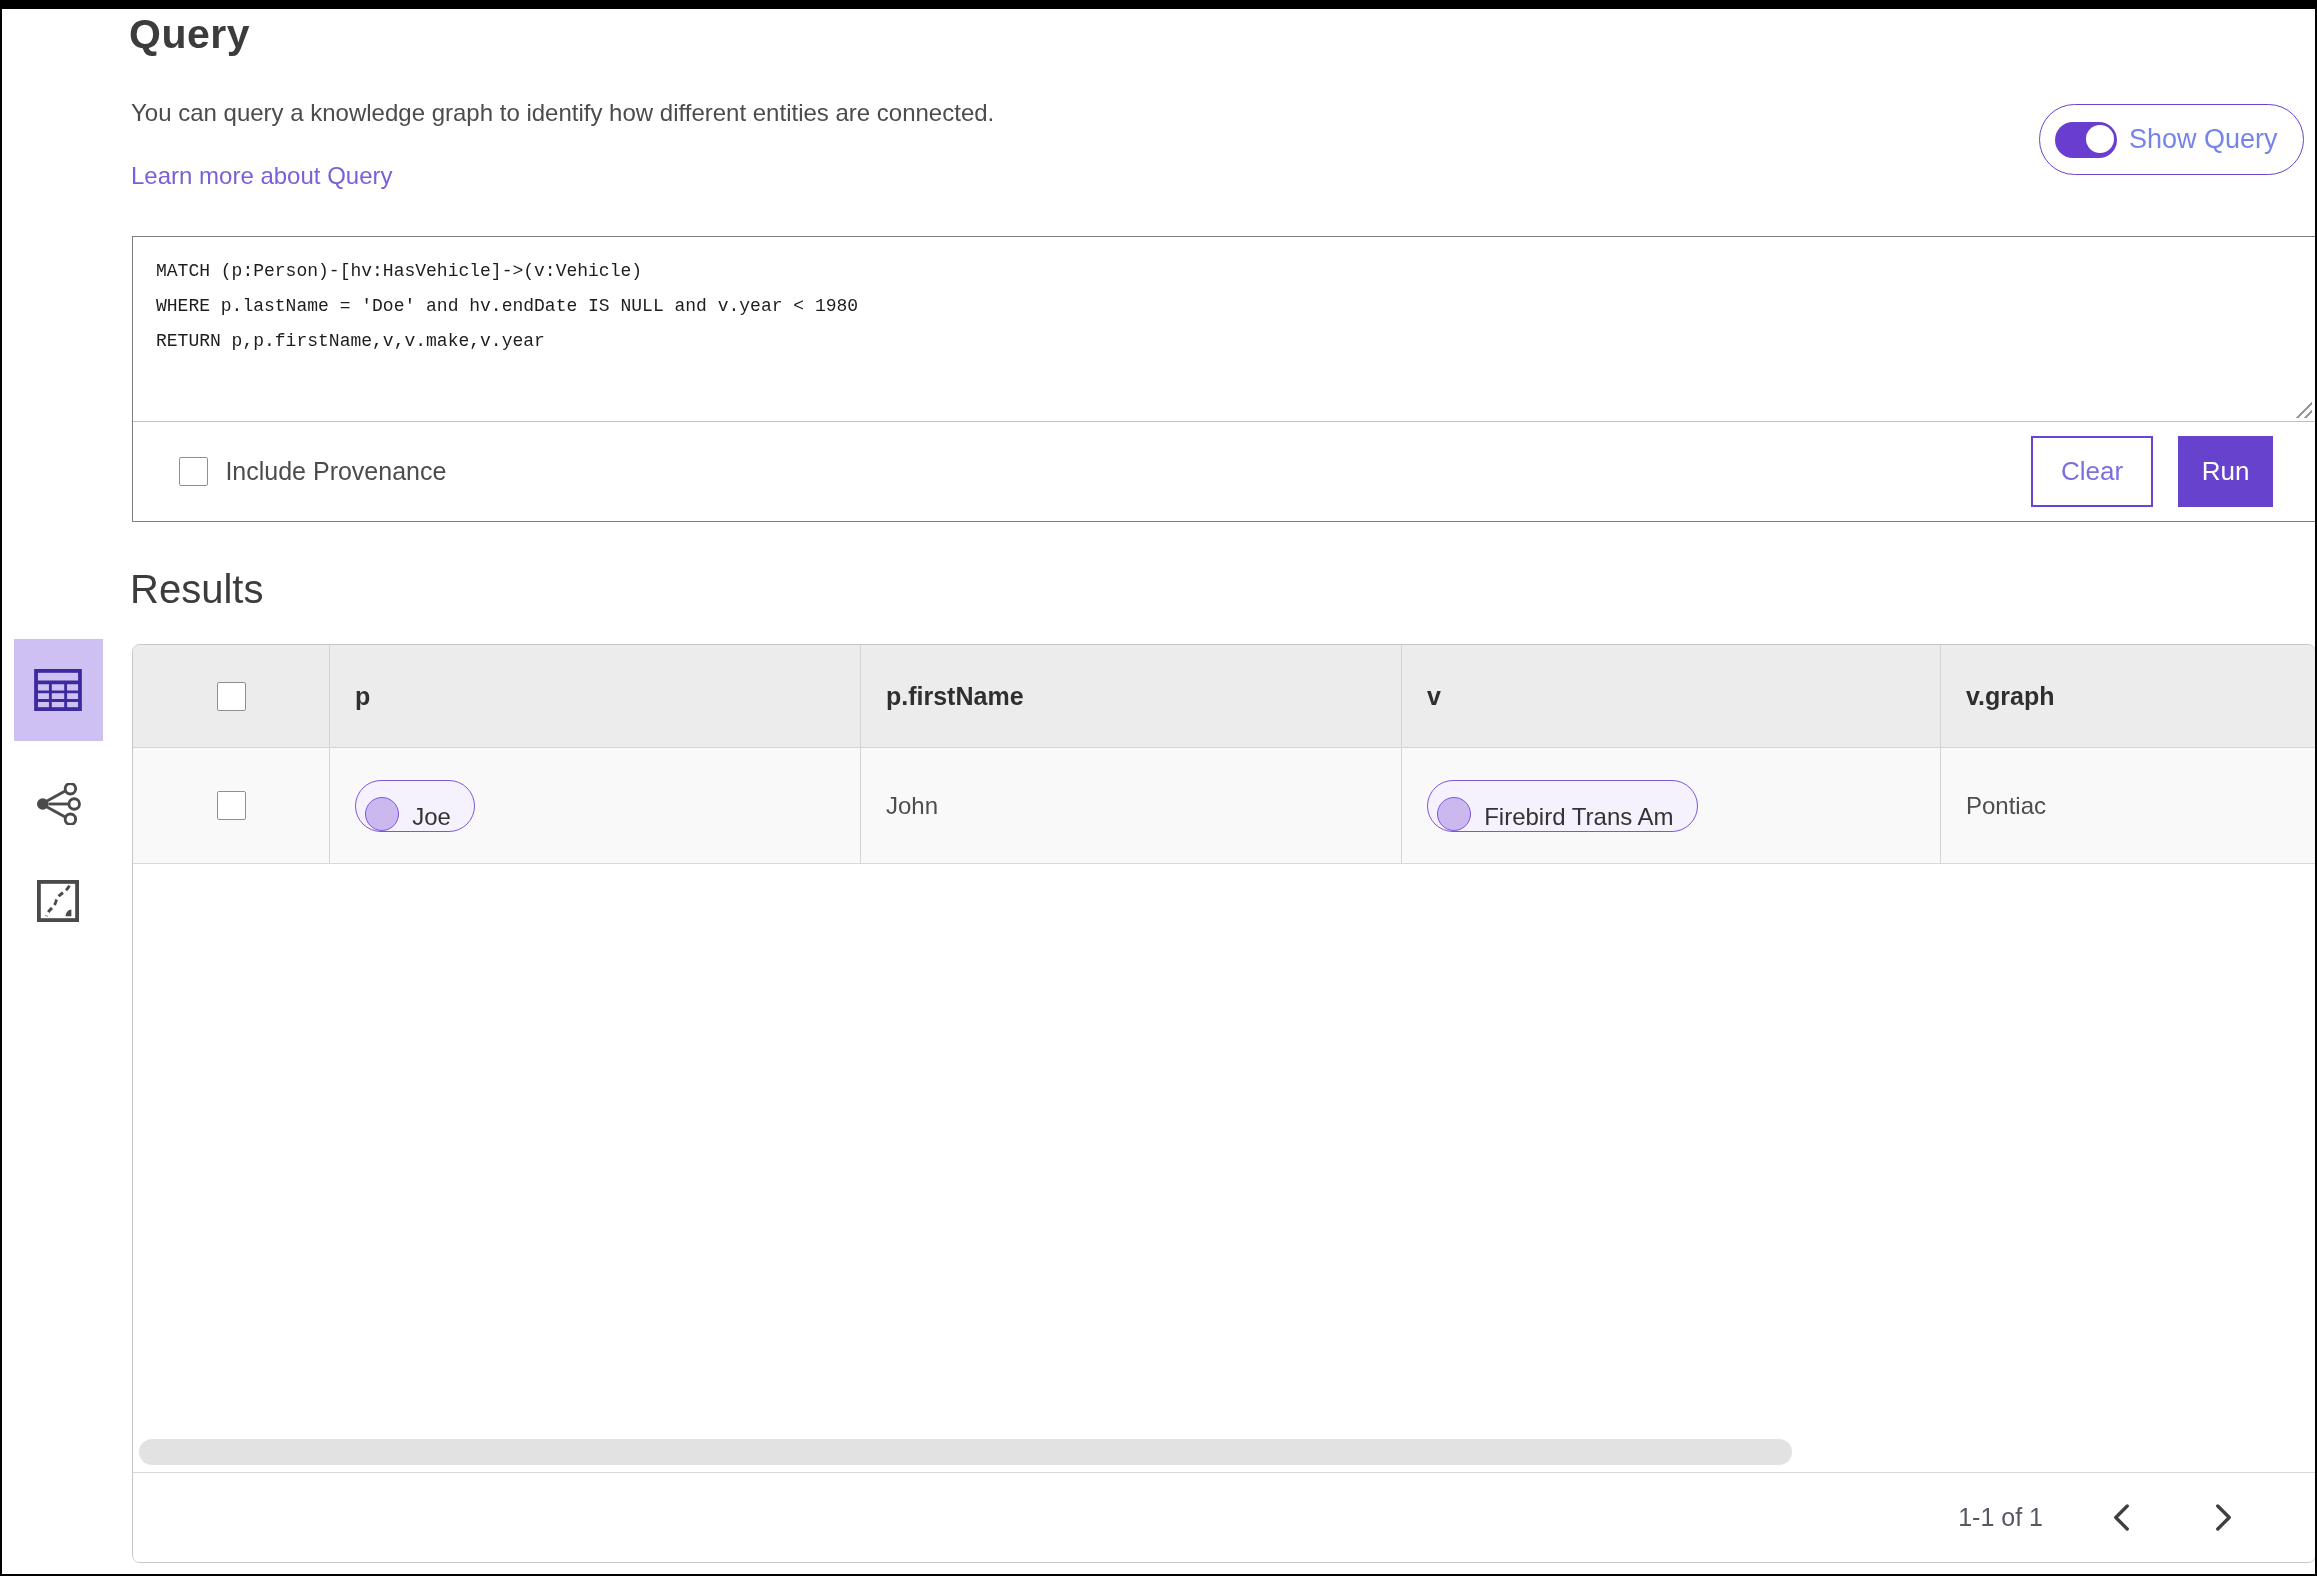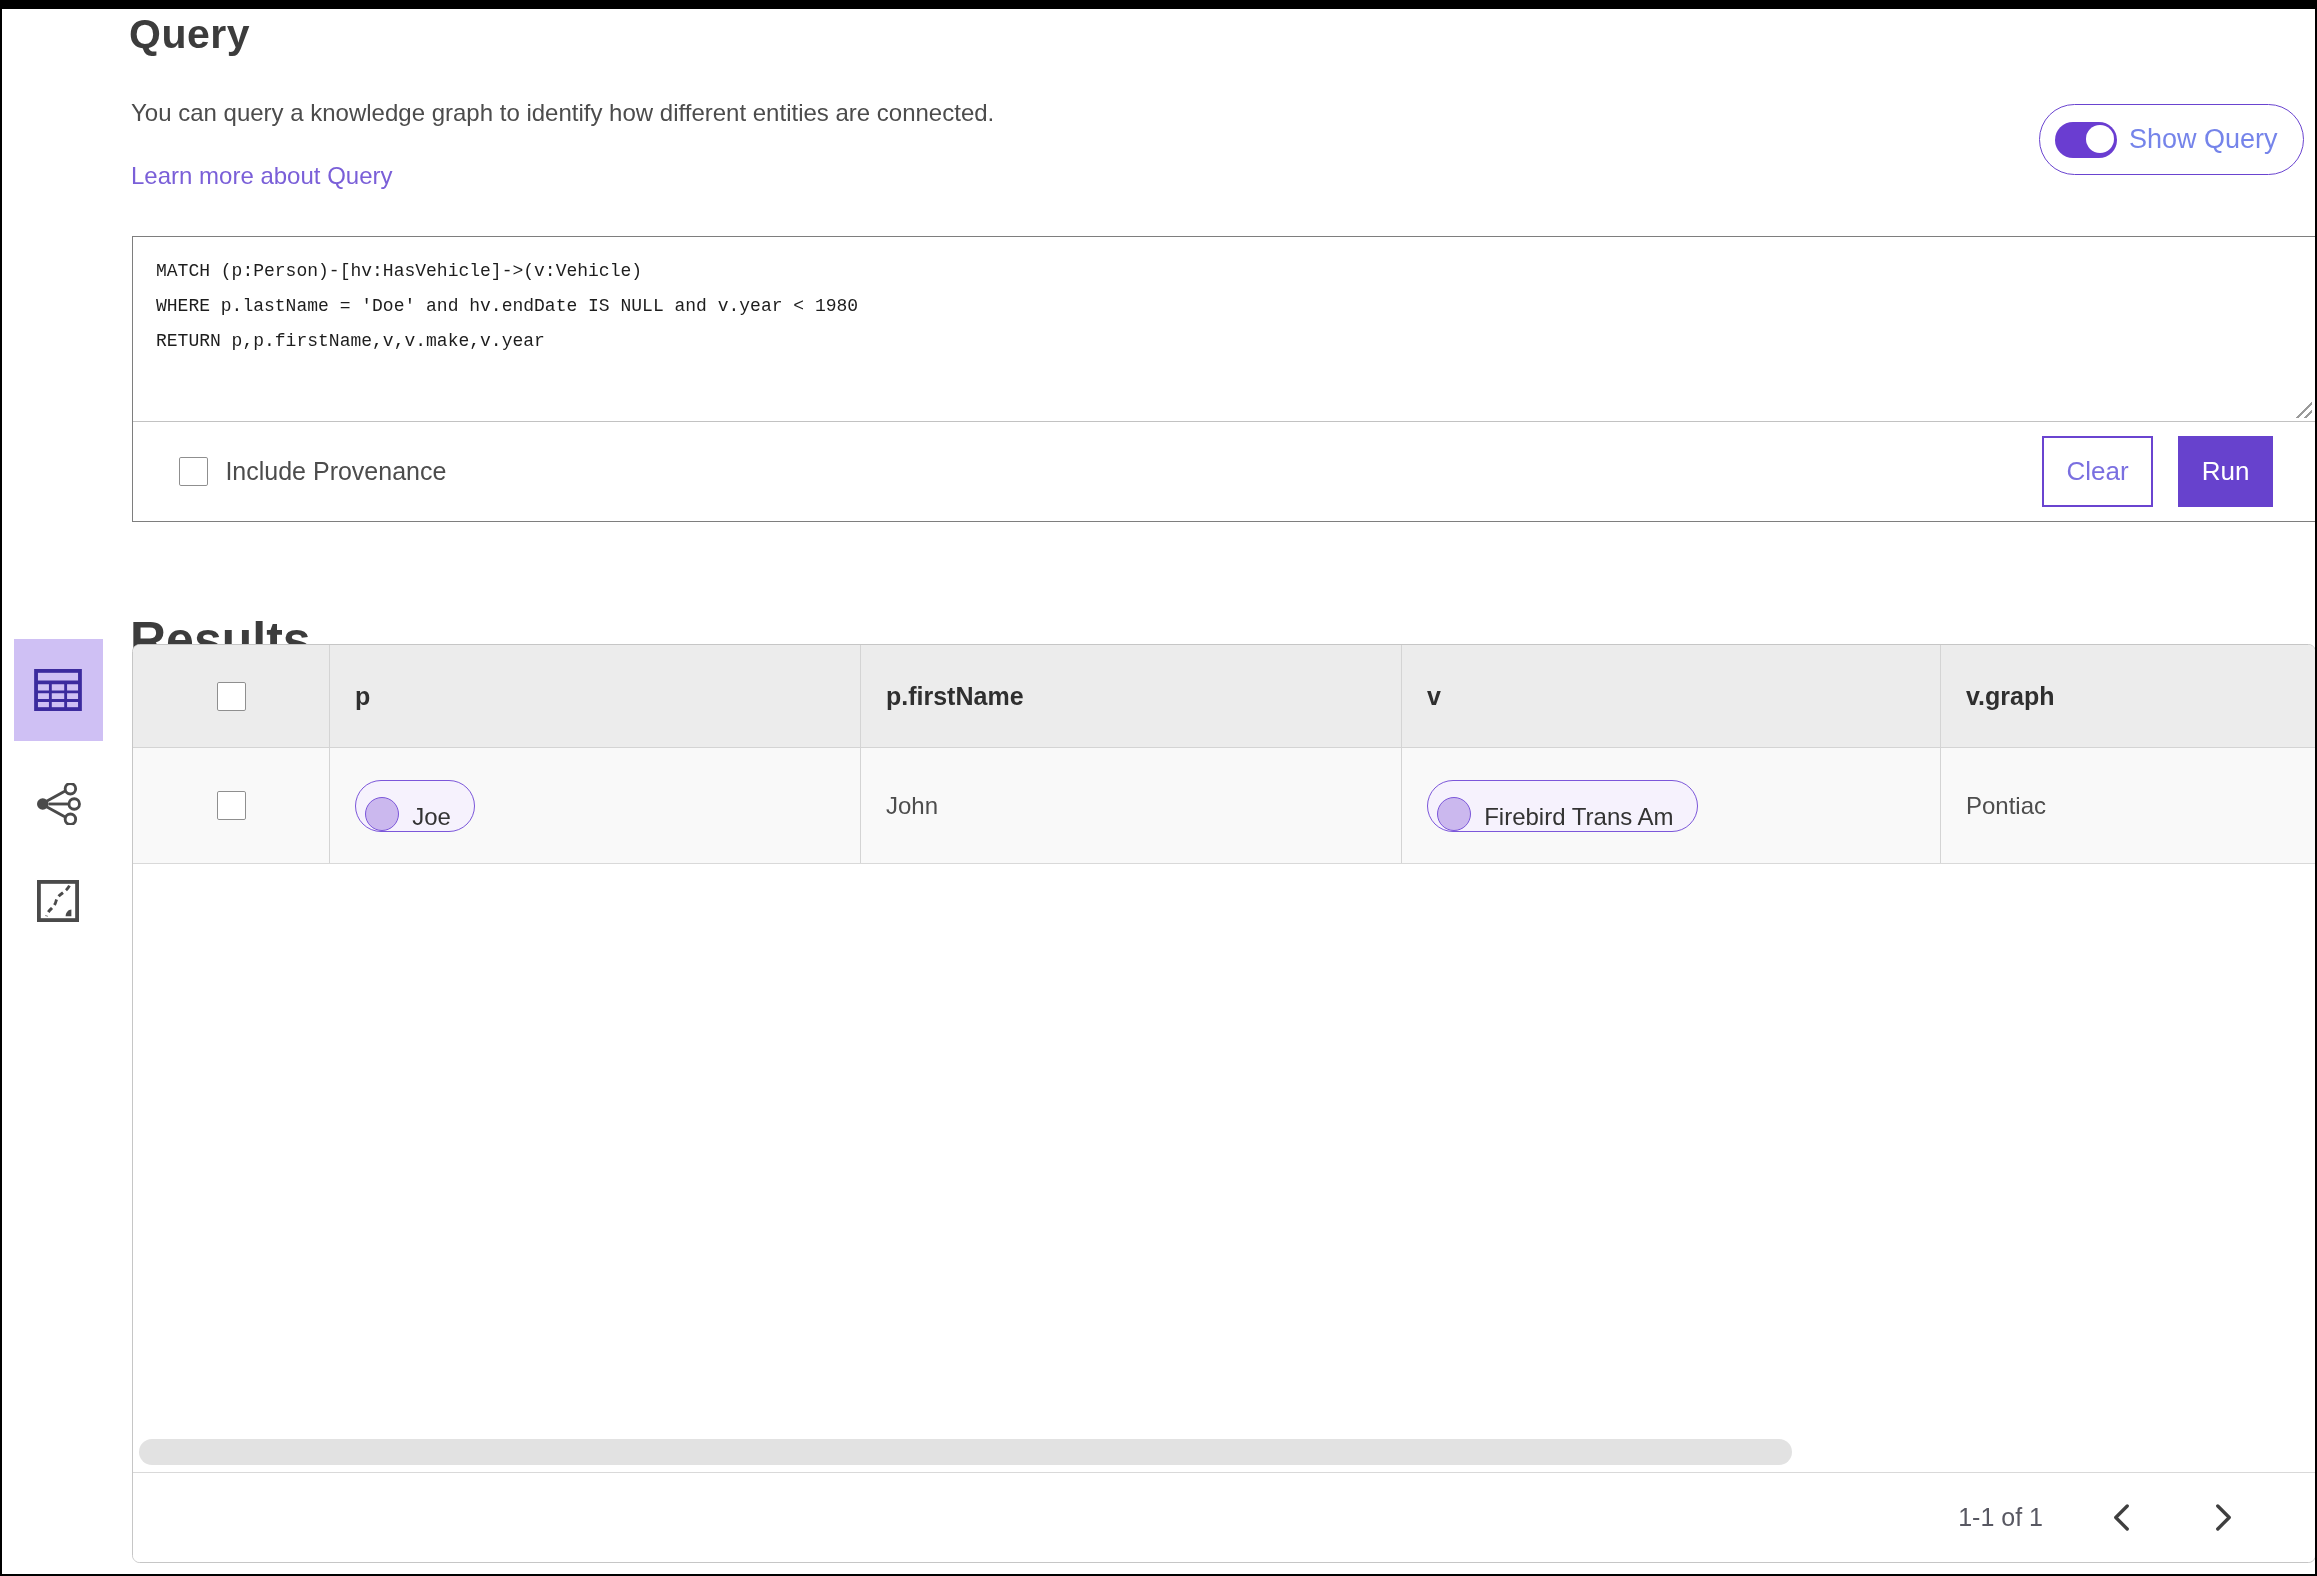--- a/index.html
+++ b/index.html
@@ -33,24 +33,24 @@
     position:absolute;right:2.9px;bottom:2.9px;width:19.3px;height:19.3px;
     background:repeating-linear-gradient(-45deg,transparent 0 3.9px,#9a9a9a 3.9px 5.8px);
     clip-path:polygon(100% 0,100% 100%,0 100%);
   }
   .query-footer{height:98px;display:flex;align-items:center;justify-content:space-between;padding:0 42px 0 46px;}
   .checkbox-group{display:flex;align-items:center;gap:17.4px;cursor:pointer;}
   .checkbox{width:29px;height:29px;border:1.9px solid #8f8f8f;border-radius:1.9px;background:#fff;}
   .checkbox-label{font-size:25px;color:#4c4c4c;}
   .btn-row{display:flex;align-items:center;gap:25px;}
   .btn{font-size:26px;height:71px;display:flex;align-items:center;justify-content:center;cursor:pointer;}
-  .btn-clear{width:111px;background:#fff;border:2.9px solid #6a44d0;color:#7a6fe0;}
+  .btn-clear{width:122px;background:#fff;border:2.9px solid #6a44d0;color:#7a6fe0;}
   .btn-run{width:95px;background:#6742cd;border:none;color:#fff;}
   
-  .results-title{position:absolute;left:128px;top:558px;font-size:50px;font-weight:700;color:#3c3c3c;margin-top:44px;}
+  .results-title{position:absolute;left:128px;top:558px;font-size:40px;font-weight:400;color:#3c3c3c;}
   .view-rail{position:absolute;left:0;top:630px;width:106px;}
   .view-item{width:89px;height:102px;margin-left:11.6px;display:flex;align-items:center;justify-content:center;cursor:pointer;}
   .view-item.selected{background:#cfc0f4;}
   .view-item + .view-item{margin-top:29px;height:68px;}
   
   .table-card{
     position:absolute;left:130px;top:635px;width:2184px;height:919px;
     border:1.9px solid #c6c6c6;border-radius:7.7px;background:#fff;overflow:hidden;
   }
   .t-row{display:flex;width:100%;}

